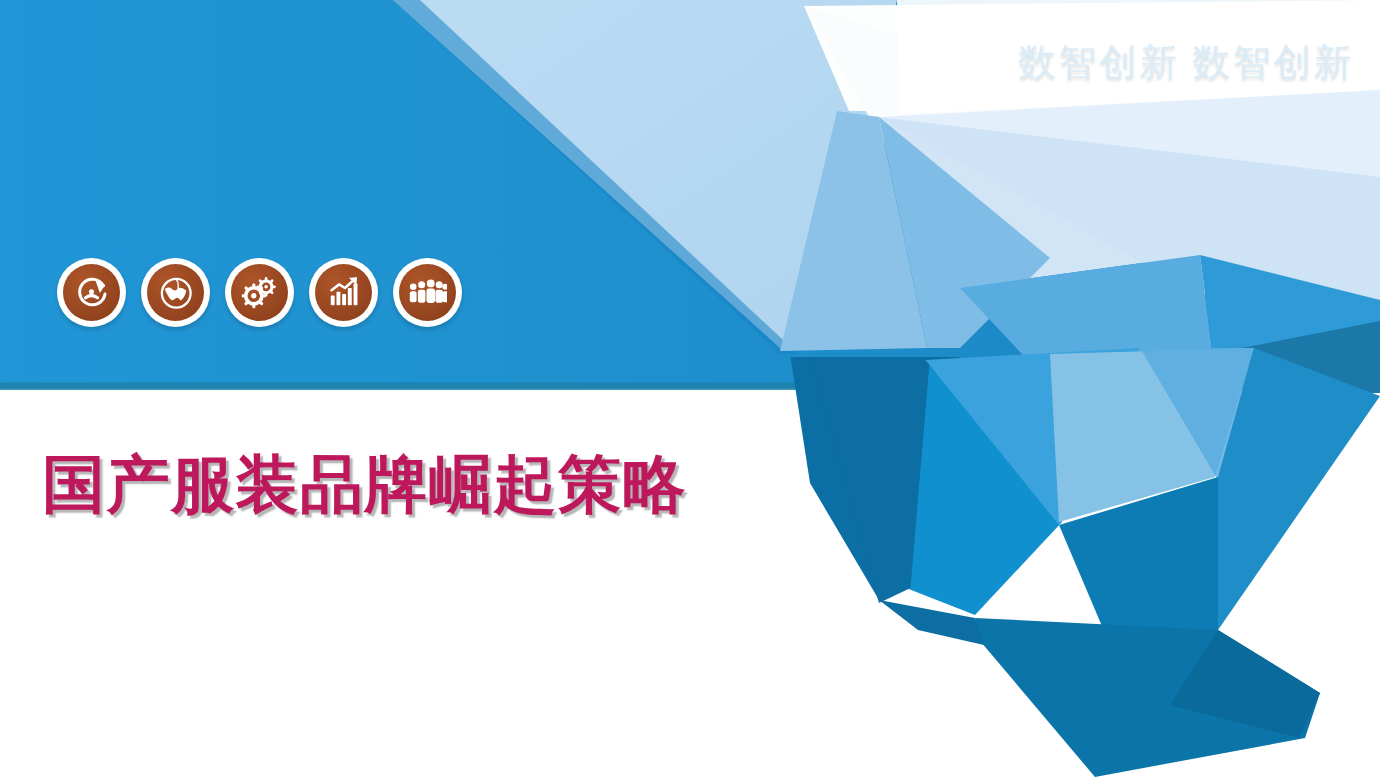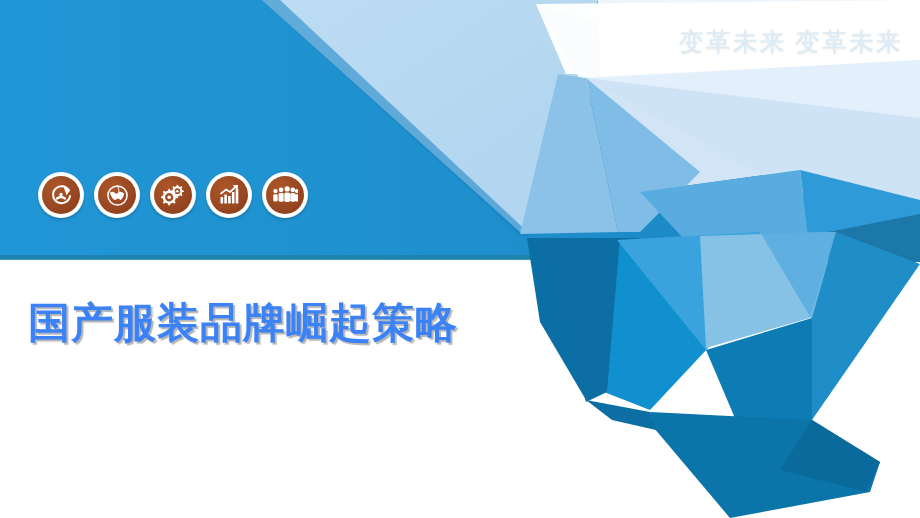--- a/index.html
+++ b/index.html
@@ -71,21 +71,21 @@
   .icon-badge svg { display: block; }
   
   #page-title {
     position: absolute;
     left: 28px;
     top: 295px;
     font-family: "DejaVu Sans", "Liberation Sans", sans-serif;
     font-weight: bold;
     font-size: 42px;
     letter-spacing: 1px;
-    color: #3b82f6;
+    color: #be185d;
     text-shadow: 2px 2px 1px rgba(120,120,120,.55);
     white-space: nowrap;
   }
 </style>
 </head>
 <body>
 
 <div id="slide">
 
   <svg id="bg-art" viewBox="0 0 920 518" preserveAspectRatio="none">
@@ -134,21 +134,21 @@
     <polygon points="617,240 760,232 706,350" fill="#3AA3DE"></polygon>
     <polygon points="700,236 836,232 810,318 706,348" fill="#86C2E6"></polygon>
     <polygon points="760,232 836,232 812,320" fill="#59ACDF" opacity=".85"></polygon>
     <polygon points="812,318 836,232 920,264 812,420" fill="#1E8DC8"></polygon>
     <polygon points="706,350 812,318 812,420 740,430" fill="#0E7CB4"></polygon>
     <polygon points="650,412 812,420 880,462 870,492 730,518 654,428" fill="#0B74A9"></polygon>
     <polygon points="812,420 880,462 866,492 780,470" fill="#0A6A9C"></polygon>
     <polygon points="586,400 650,412 656,430 612,420" fill="#0C6EA2"></polygon>
   </svg>
 
-  <div id="tagline">变革未来 变革未来</div>
+  <div id="tagline">数智创新 数智创新</div>
 
   <div id="icon-strip">
 
     <div class="icon-badge">
       <div class="disc">
         <svg width="24" height="24" viewBox="0 0 24 24" fill="none" stroke="#ffffff" stroke-width="2" stroke-linecap="round">
           <path d="M20 7.5 A8.5 8.5 0 1 0 21 13"></path>
           <path d="M14.5 3.5 L21 7 L17.6 12.4" fill="#ffffff" stroke="none"></path>
           <path d="M8 15.5 q4 -3 8 0" stroke="#ffffff" stroke-width="2.2" fill="none"></path>
           <circle cx="12" cy="11.5" r="1.7" fill="#ffffff" stroke="none"></circle>

